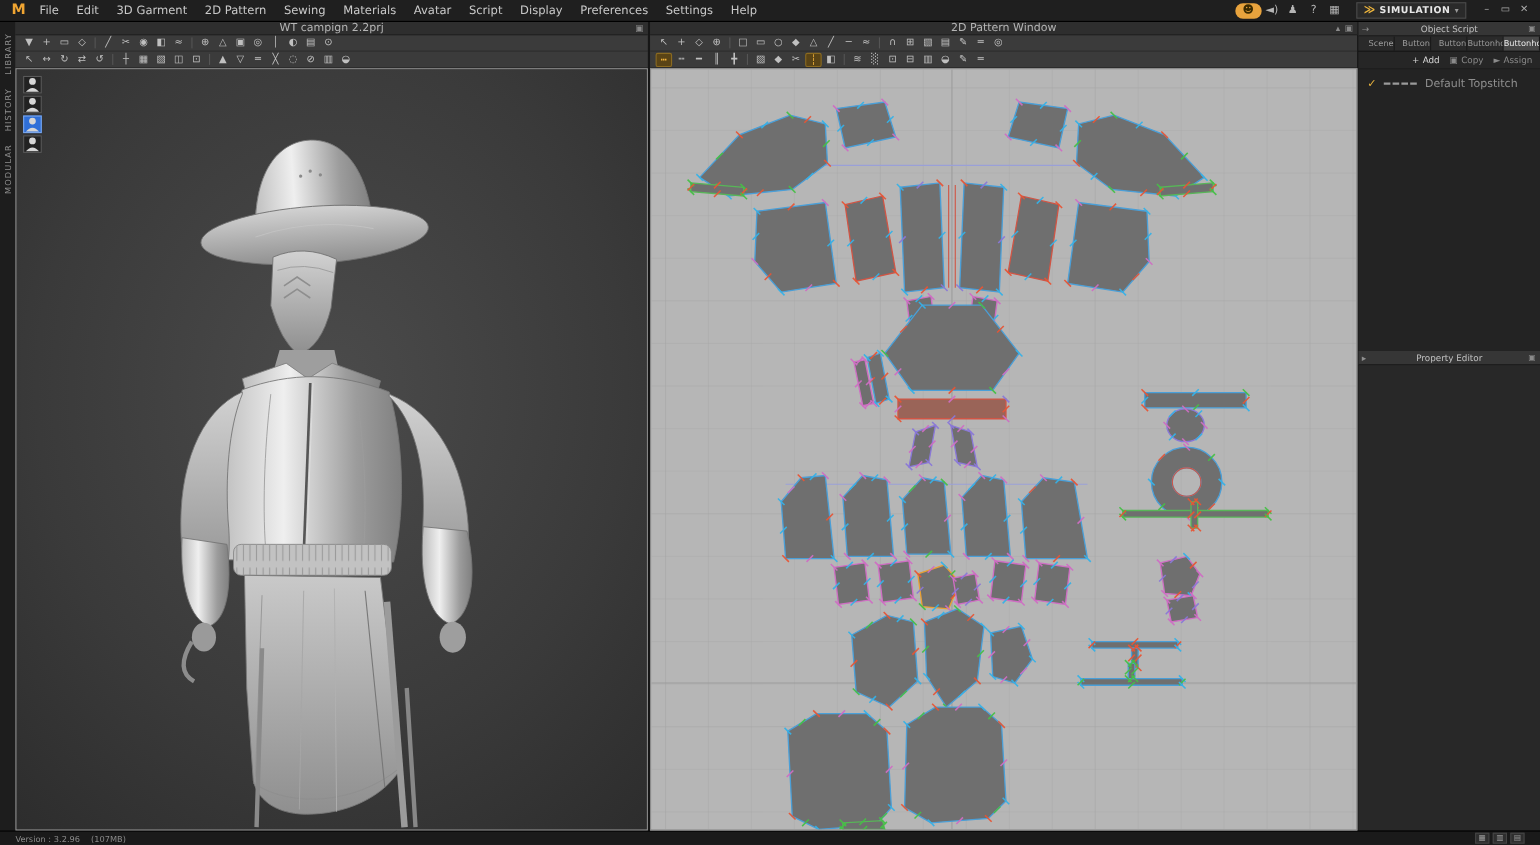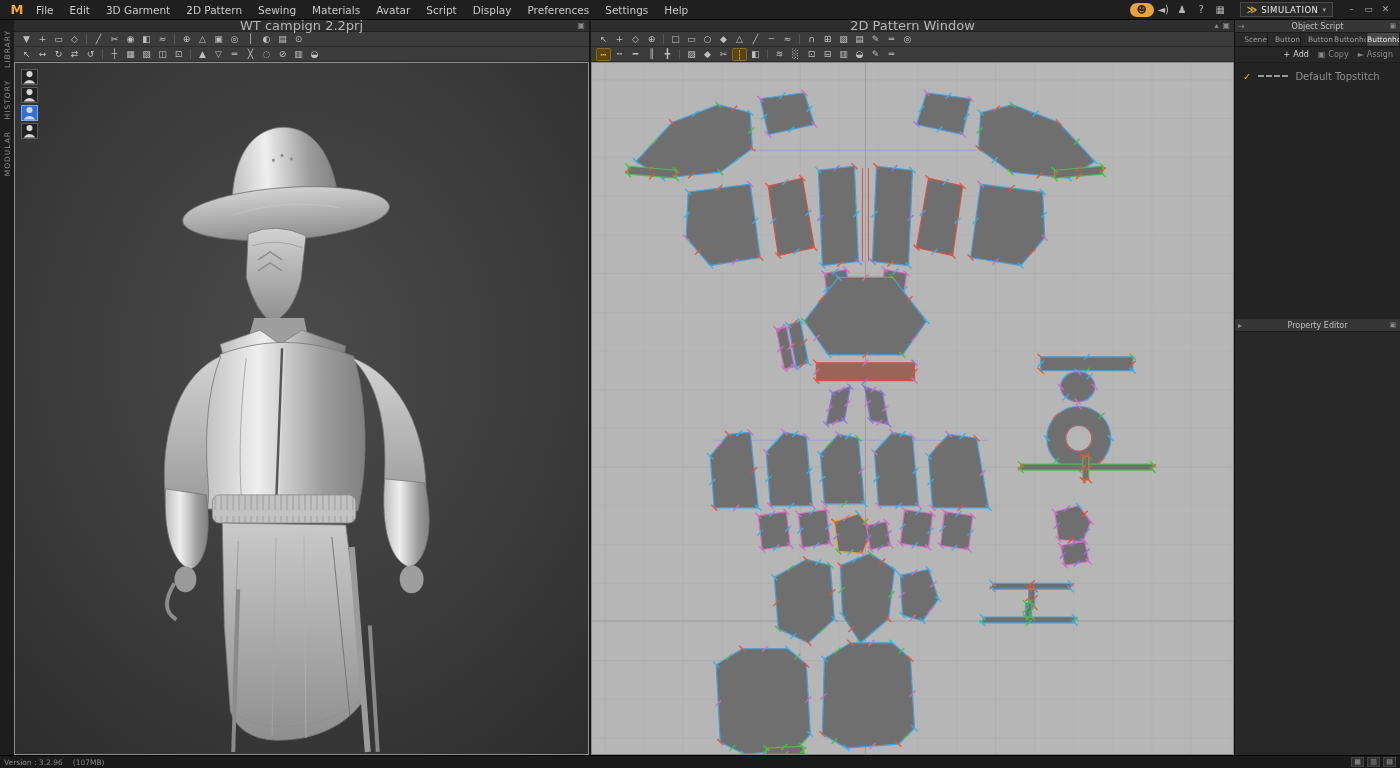--- a/index.html
+++ b/index.html
@@ -9,35 +9,35 @@
   
   .menubar{height:20px;background:#1f1f1f;display:flex;align-items:center;padding:0 6px;border-bottom:1px solid #000}
   .logo{color:#f0a532;font-weight:bold;font-size:13px;width:22px;text-align:center;line-height:20px}
   .menu-list{display:flex;align-items:center}
   .menu-item{color:#c9c9c9;font-size:10.5px;padding:0 8px;line-height:20px;white-space:nowrap}
   .menubar-right{margin-left:auto;display:flex;align-items:center;gap:4px}
   .tb-icon{color:#b5b5b5;font-size:10px;width:19px;text-align:center;line-height:15px}
   .tb-icon.accent{background:#e8a33d;color:#3a2a00;border-radius:8px;font-size:10px;width:24px;height:14px;line-height:14px}
   .mode-box{display:flex;align-items:center;gap:4px;border:1px solid #4a4a4a;background:#2a2a2a;height:15px;padding:0 6px;margin:0 6px}
   .mode-chev{color:#f0b73d;font-size:10px;font-weight:bold;line-height:13px}
-  .mode-label{color:#e8e8e8;font-size:8.5px;font-weight:normal;letter-spacing:.5px}
+  .mode-label{color:#e8e8e8;font-size:8.5px;font-weight:bold;letter-spacing:.5px}
   .mode-caret{color:#999;font-size:7px}
   .win-btn{color:#aaa;font-size:9px;width:17px;text-align:center;line-height:15px}
 
   
   .main{flex:1;display:flex;min-height:0}
   .dock-strip{width:14px;background:#1d1d1d;display:flex;flex-direction:column;align-items:center;padding-top:10px;gap:12px}
   .vtab{writing-mode:vertical-rl;transform:rotate(180deg);font-size:7.5px;color:#8f8f8f;letter-spacing:1px}
 
   .col3d{width:575px;display:flex;flex-direction:column;background:#333;min-width:0}
   .col2d{width:643px;display:flex;flex-direction:column;background:#333;min-width:0}
   .gap{width:2px;background:#161616}
 
   .panel-titlebar{height:12px;background:#2e2e2e;display:flex;align-items:center;justify-content:center;position:relative;border-bottom:1px solid #222}
-  .panel-title{font-size:13px;color:#b5b5b5}
+  .panel-title{font-size:10px;color:#b5b5b5}
   .panel-corner{position:absolute;right:4px;top:0;color:#8a8a8a;font-size:8px;display:flex;gap:4px;line-height:12px}
 
   .toolbar{height:15px;background:#3b3b3b;display:flex;align-items:center;padding:0 5px;gap:1px;border-bottom:1px solid #2c2c2c}
   .tool{width:15px;height:13px;font-size:9px;line-height:12px;text-align:center;color:#c0c0c0}
   .tool.active{color:#f4b43c;background:#5a4416;border:1px solid #8a6a20;border-radius:2px}
   .tsep{width:1px;height:10px;background:#555;margin:0 3px}
 
   .viewport3d-view{flex:1;position:relative;border:1px solid #8f8f8f;min-height:0;overflow:hidden}
   .viewport3d-view svg{display:block;width:100%;height:100%}
   .vp-toggles{position:absolute;left:6px;top:6px;display:flex;flex-direction:column;gap:2px}
@@ -60,21 +60,21 @@
   .ob-action{font-size:8px;color:#8a8a8a;display:flex;gap:3px;align-items:center;white-space:nowrap}
   .ob-action.primary{color:#d8d8d8}
   .ob-content{height:256px;background:#232323;padding:4px 0;overflow:hidden}
   .ob-row{height:18px;display:flex;align-items:center;gap:7px;padding:0 8px}
   .ob-check{color:#e8b33d;font-size:10px}
   .ob-swatch{width:30px;border-top:2px dashed #9a9a9a}
   .ob-label{font-size:10px;color:#8f8f8f}
   .prop-body{flex:1;background:#282828}
 
   
-  .statusbar{height:13px;background:#1a1a1a;display:flex;align-items:center;padding:0 4px;gap:10px;border-top:1px solid #000}
+  .statusbar{height:13px;background:#1a1a1a;display:flex;align-items:center;padding:0 14px;gap:10px;border-top:1px solid #000}
   .status-text{font-size:7.5px;color:#8a8a8a}
   .status-icons{margin-left:auto;display:flex;gap:3px}
   .status-icon{width:13px;height:10px;font-size:7px;line-height:9px;text-align:center;color:#9a9a9a;background:#2e2e2e;border:1px solid #444}
 </style>
 </head>
 <body>
 
 <div class="app">
 
   <div class="menubar">

